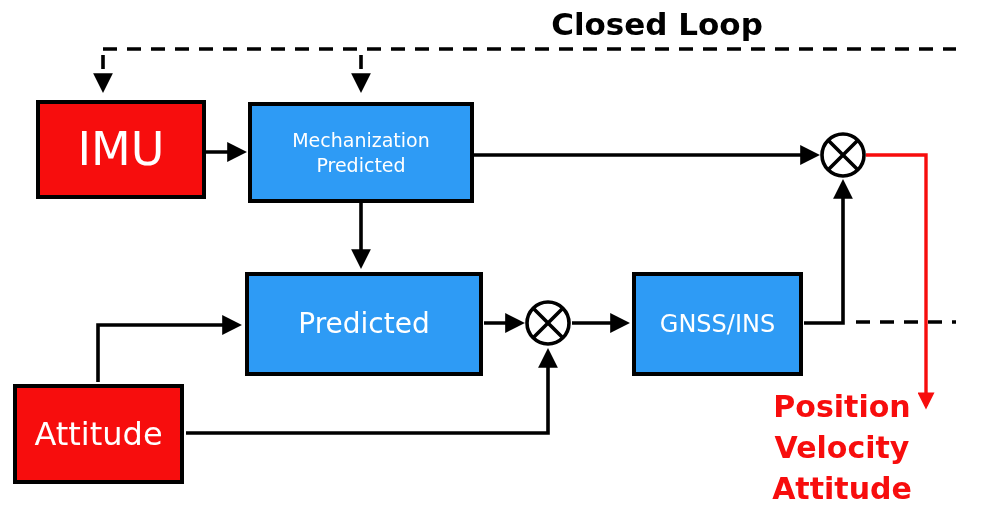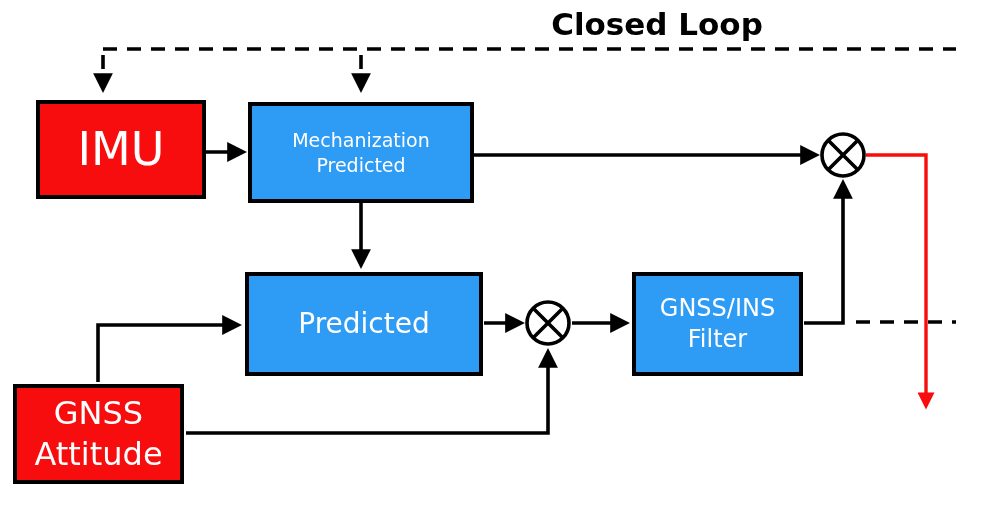--- a/index.html
+++ b/index.html
@@ -97,23 +97,26 @@
   <div class="block blue block-mech">
     <span>Mechanization</span>
     <span>Predicted</span>
   </div>
 
   <div class="block blue block-pred">
     <span>Predicted</span>
   </div>
 
   <div class="block red block-rcvr">
-    <span>GNSS</span>
     <span>Attitude</span>
   </div>
 
   <div class="block blue block-filter">
     <span>GNSS/INS</span>
-    <span>Filter</span>
   </div>
 
+  <div class="output-labels">
+    <span>Position</span>
+    <span>Velocity</span>
+    <span>Attitude</span>
+  </div>
 
 </div>
 
 </body></html>

